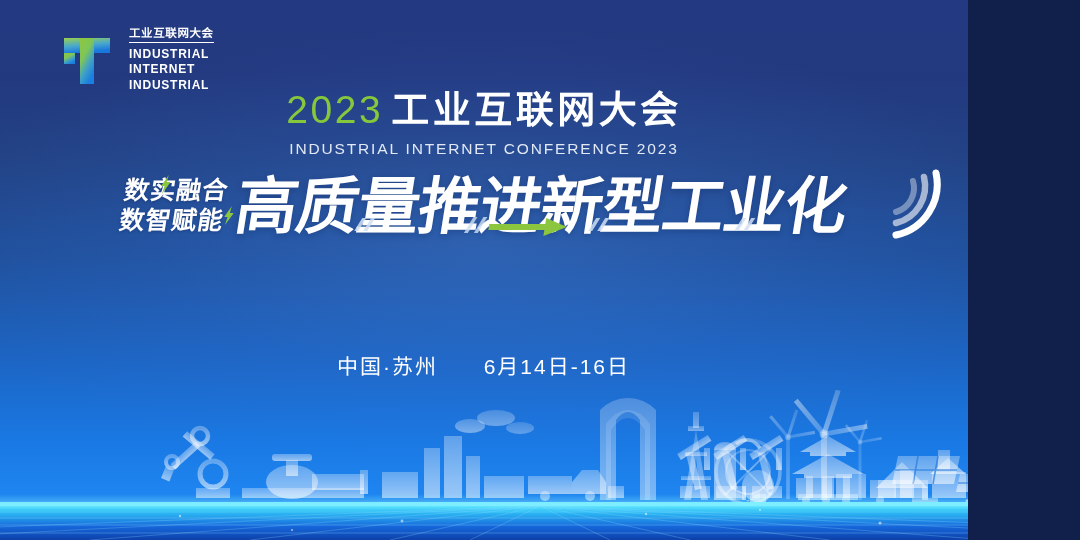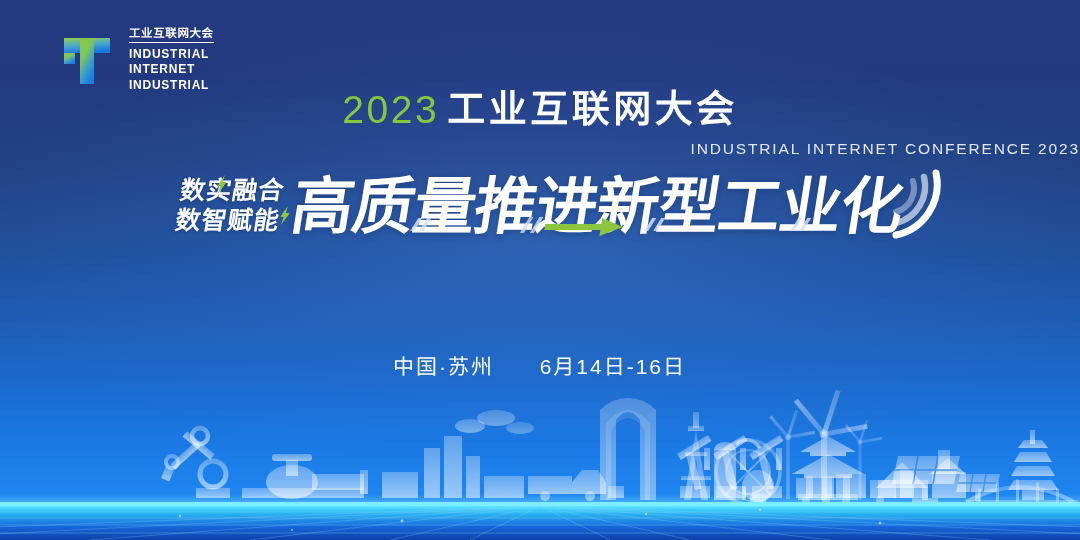--- a/index.html
+++ b/index.html
@@ -1,21 +1,21 @@
 <!DOCTYPE html>
 <html lang="zh-CN"><head>
 <meta charset="utf-8">
 <title>Industrial Internet Conference 2023</title>
 <style>
   html,body{margin:0;padding:0;background:#10204a;}
   body{font-family:"Liberation Sans","DejaVu Sans",sans-serif;}
 
   .poster{
     position:relative;
-    width:1080px;height:540px;
+    width:968px;height:540px;
     overflow:hidden;
     background:linear-gradient(180deg,
       #233a82 0%,
       #23397f 14%,
       #224284 30%,
       #1f509c 48%,
       #1c64c2 66%,
       #1a79e4 82%,
       #1f87f2 93%,
       #2a90f5 100%);
@@ -50,35 +50,35 @@
     font-size:12px;font-weight:bold;color:#ffffff;
     letter-spacing:.75px;line-height:1.30;white-space:nowrap;
   }
 
   
   .title-block{
     position:absolute;left:0;right:0;top:90px;
     text-align:center;
   }
   .title-row{
-    display:inline-flex;align-items:flex-start;gap:8px;
+    display:inline-flex;align-items:flex-end;gap:8px;
     white-space:nowrap;
   }
   .title-year{
     font-size:39px;font-weight:500;color:#86c83c;
     letter-spacing:2.5px;line-height:1;
   }
   .title-cn{
     font-size:38px;font-weight:bold;color:#ffffff;
     letter-spacing:3.5px;line-height:1;
   }
   .title-en{
     margin-top:11px;
     font-size:15.5px;font-weight:500;color:#e2e9f5;
-    letter-spacing:1.85px;white-space:nowrap;text-align:right;
+    letter-spacing:1.85px;white-space:nowrap;
   }
 
   
   .headline{
     position:absolute;left:0;right:0;top:176px;
     display:flex;align-items:center;justify-content:center;
     gap:9px;
   }
   .slogan-stack{
     display:flex;flex-direction:column;gap:5px;

